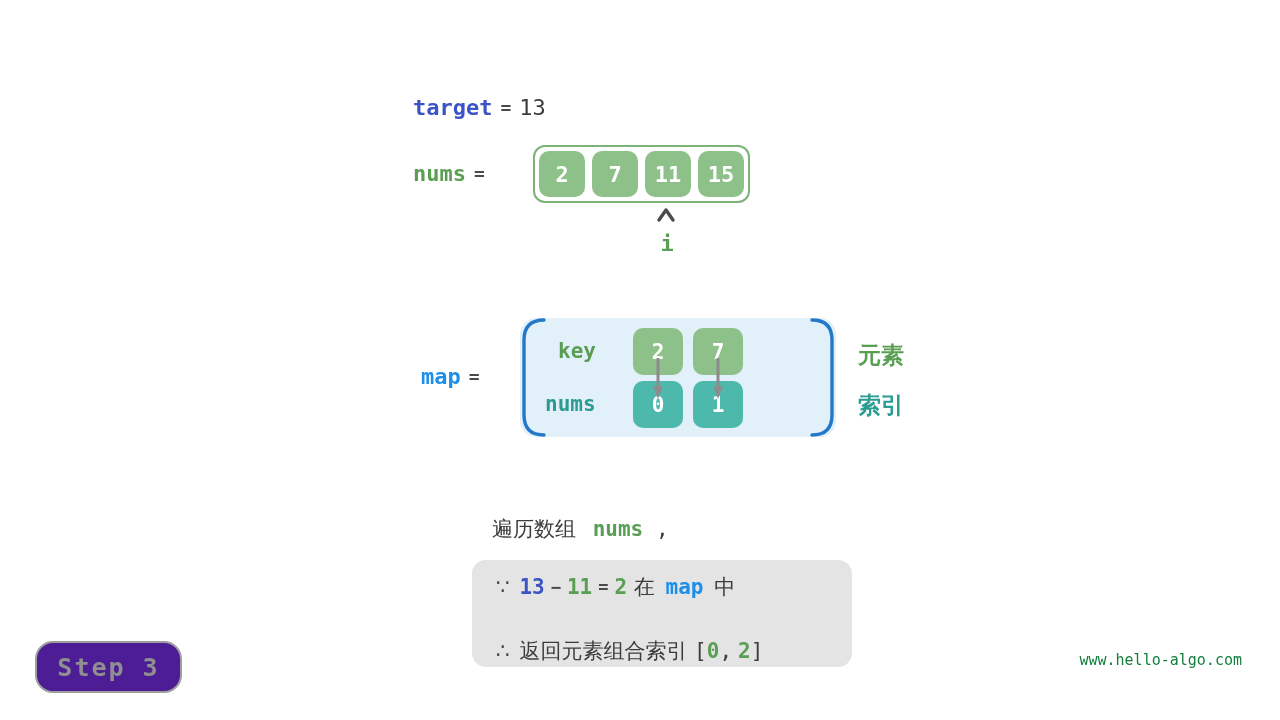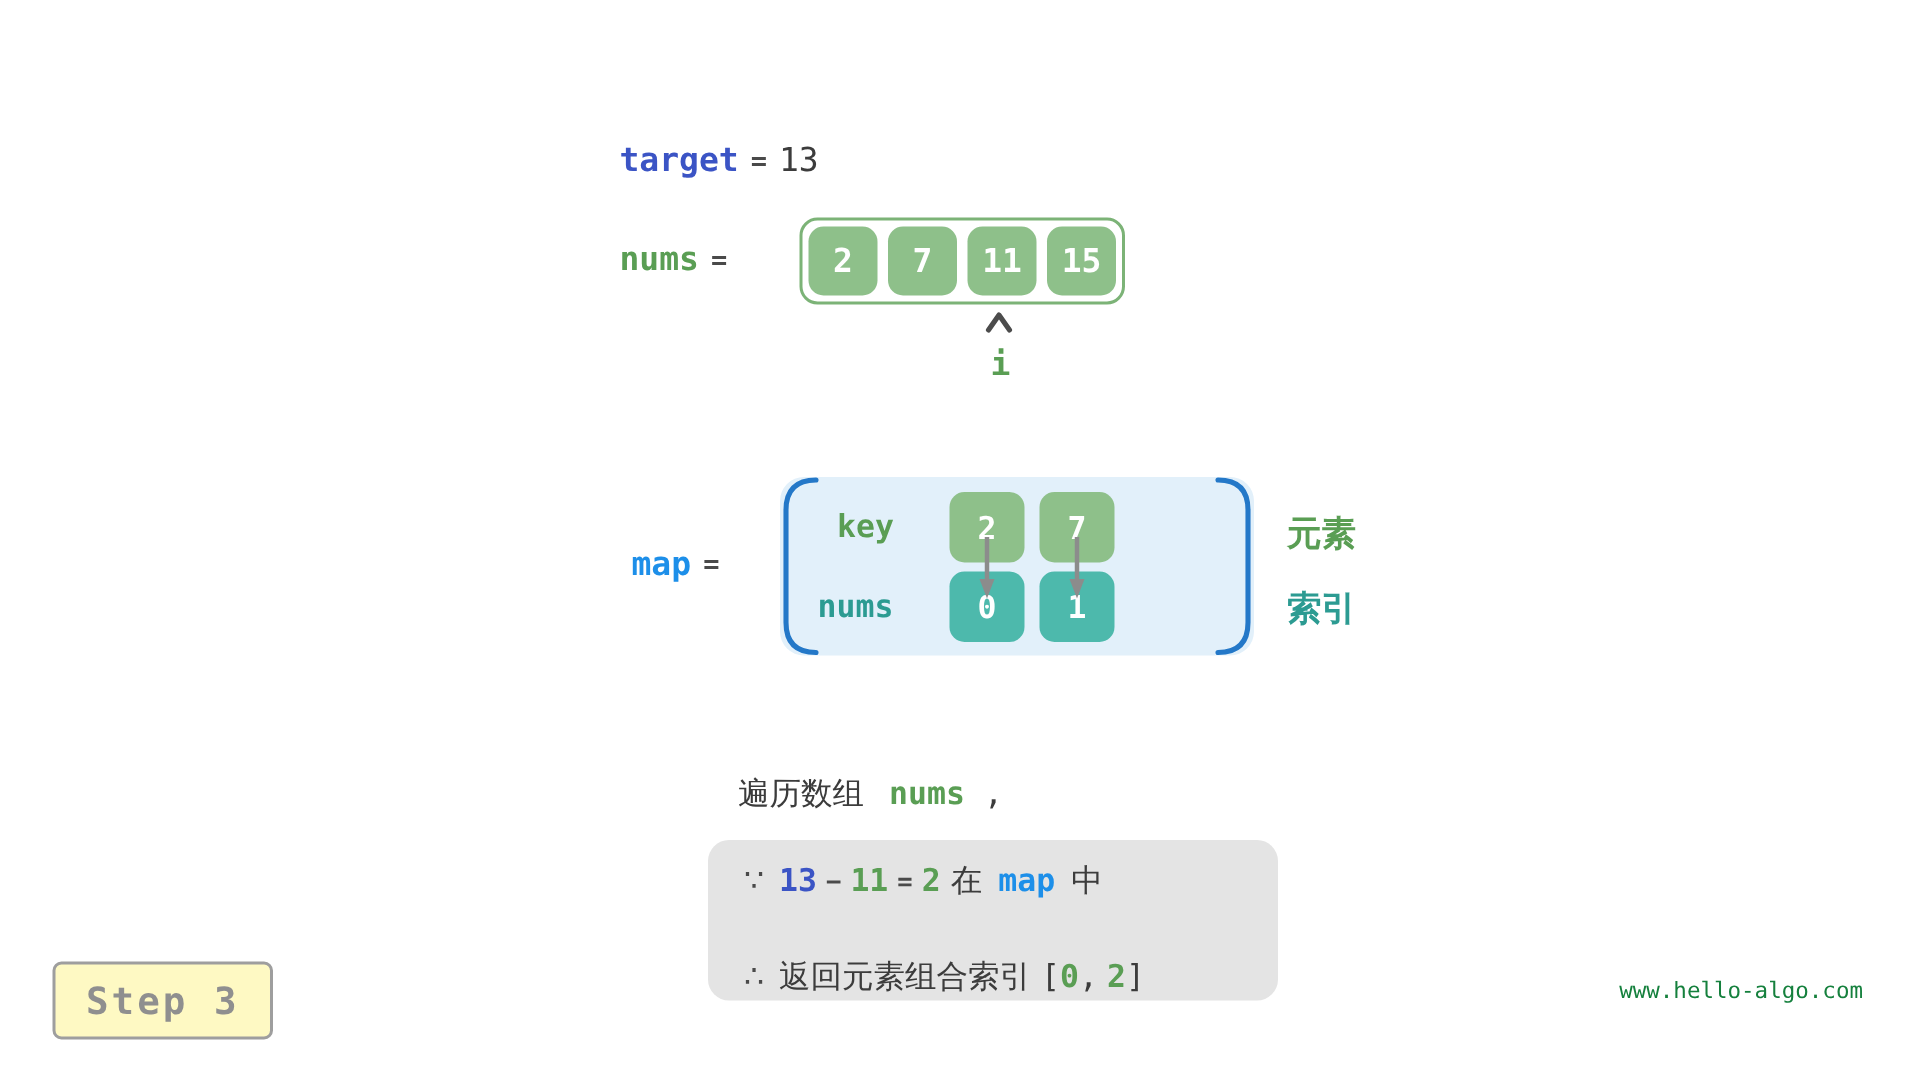--- a/index.html
+++ b/index.html
@@ -38,22 +38,22 @@
 
   
   .caption{left:492px;top:515px;font-size:21px;color:#3c3c3c;}
   .concl-box{left:472px;top:560px;width:380px;height:107px;background:#e4e4e4;
              border-radius:14px;color:#3c3c3c;font-size:21px;}
   .concl-line{position:absolute;left:24px;white-space:nowrap;}
   .op{color:#4a4a4a;font-weight:bold;font-size:17px;padding:0 6px;vertical-align:1px;}
   .therefore{color:#4a4a4a;margin-right:10px;}
 
   
-  .step-badge{left:35px;top:641px;width:143px;height:48px;background:#fef9c3;
-              border:2.5px solid #9e9e9e;border-radius:6px;display:flex;
+  .step-badge{left:35px;top:641px;width:143px;height:48px;background:#4c1d95;
+              border:2.5px solid #9e9e9e;border-radius:18px;display:flex;
               align-items:center;justify-content:center;font-size:25px;font-weight:bold;
               color:#8f8f8f;letter-spacing:2px;}
 
   .watermark{right:38px;top:651px;font-size:15px;color:#15803d;}
 </style>
 </head>
 <body>
 
 <div class="canvas">
 

